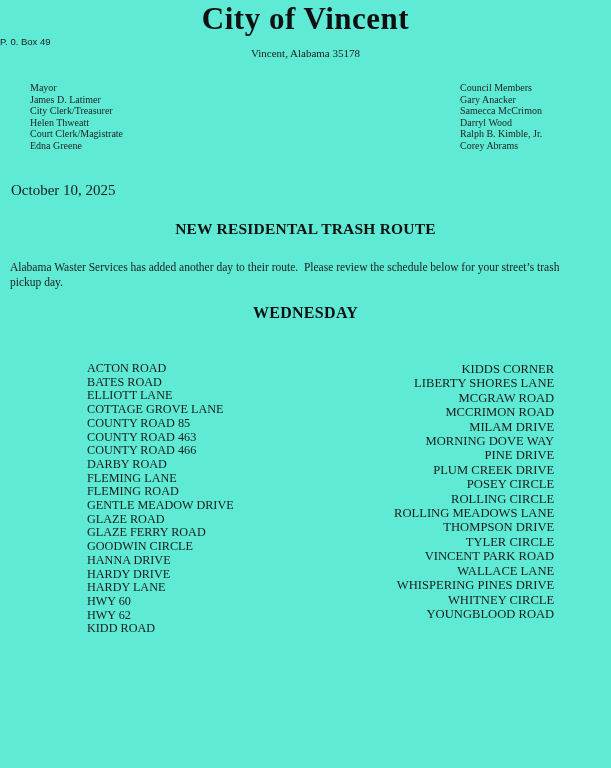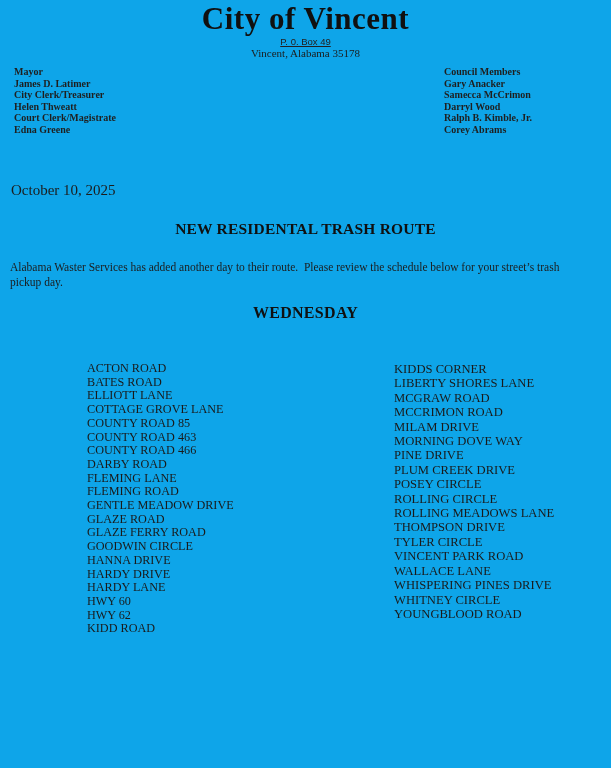--- a/index.html
+++ b/index.html
@@ -4,21 +4,21 @@
 <style>
   html, body {
     margin: 0;
     padding: 0;
     background: #ffffff;
   }
   .page {
     position: relative;
     width: 611px;
     height: 768px;
-    background: #0ea5e9;
+    background: #5eead4;
     font-family: "Liberation Serif", serif;
     color: #1c1c1c;
     overflow: hidden;
   }
 
   
   .title {
     position: absolute;
     top: 0px;
     left: 0;
@@ -30,50 +30,48 @@
     line-height: 37px;
     font-weight: bold;
     color: #101010;
     letter-spacing: 0.5px;
   }
   .po-box {
     position: absolute;
     top: 37px;
     left: 0;
     width: 100%;
-    text-align: center;
+    text-align: left;
     font-family: "Liberation Sans", sans-serif;
     font-size: 9.5px;
     line-height: 10px;
     color: #222;
-    text-decoration: underline;
   }
   .city-line {
     position: absolute;
     top: 47px;
     left: 0;
     width: 100%;
     text-align: center;
     font-family: "Liberation Serif", serif;
     font-size: 11px;
     line-height: 12px;
     color: #1c1c1c;
   }
 
   
   .officials-list {
     position: absolute;
     top: 66px;
-    margin: 0;
+    margin: 16px;
     padding: 0;
     list-style: none;
     font-size: 10px;
     line-height: 11.6px;
     color: #1f1f1f;
-    font-weight: bold;
   }
   .officials-left  { left: 14px; }
   .officials-right { left: 444px; }
 
   
   .letter-date {
     position: absolute;
     top: 182px;
     left: 11px;
     font-size: 15px;
@@ -126,20 +124,21 @@
   }
   .street-list-left {
     left: 87px;
     font-size: 12.2px;
     line-height: 13.7px;
   }
   .street-list-right {
     left: 394px;
     font-size: 12.6px;
     line-height: 14.4px;
+    text-align: right;
   }
 
   
   .footer-contact {
     position: absolute;
     top: 734px;
     left: 0;
     width: 100%;
     text-align: center;
     font-size: 11.8px;

